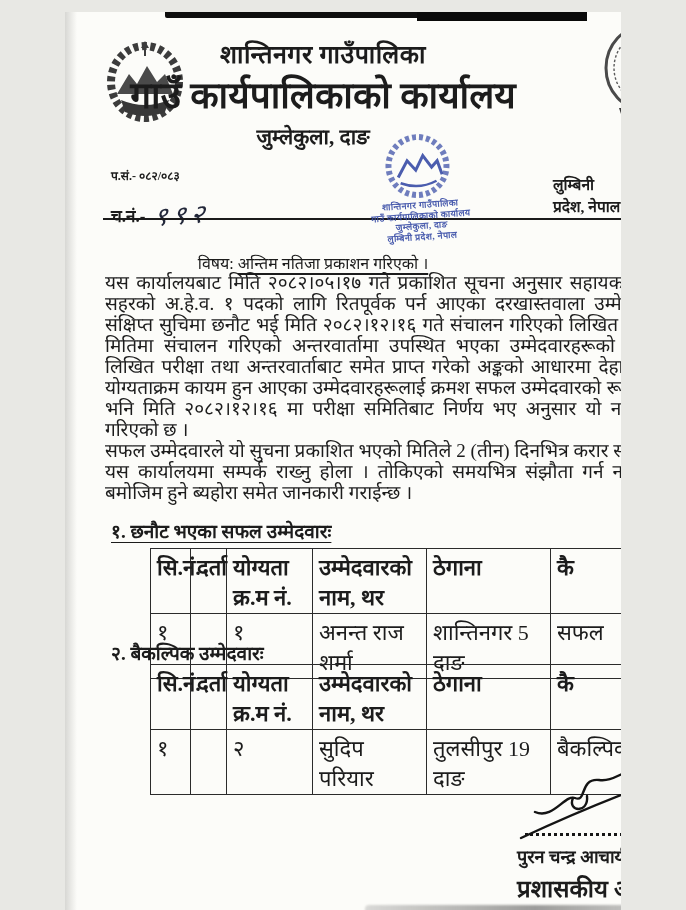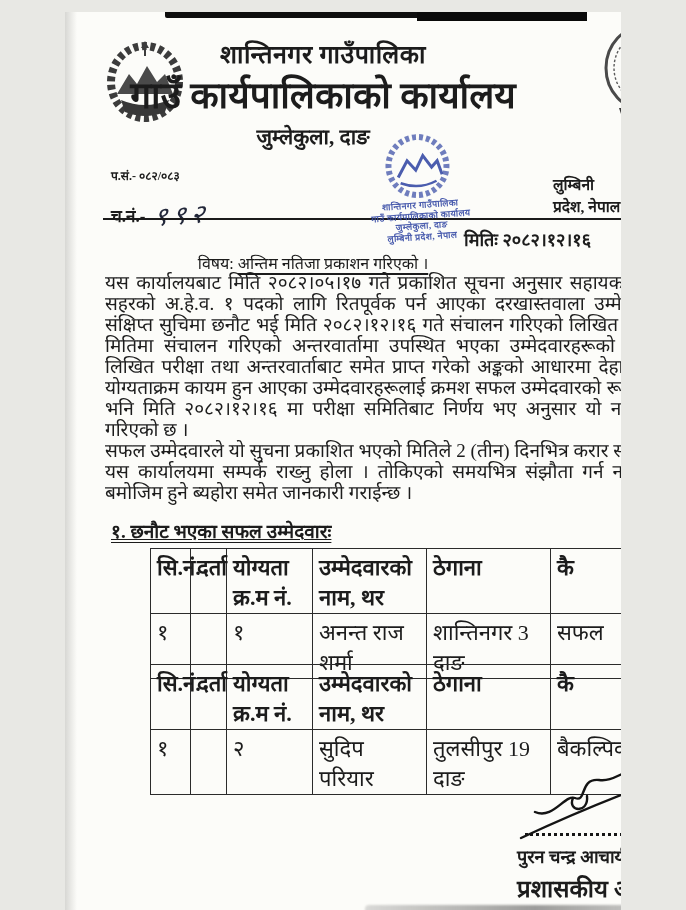--- a/index.html
+++ b/index.html
@@ -39,21 +39,21 @@
   .divider{position:absolute;left:38px;top:206px;width:614px;height:2.4px;background:#1b1b1b;z-index:1;}
 
   .date-line{position:absolute;right:30px;top:215px;font-size:18px;font-weight:700;}
   .subject-line{position:absolute;left:0;right:60px;top:240px;text-align:center;font-size:16px;font-weight:400;}
   .subject-text{text-decoration:underline;text-underline-offset:4px;text-decoration-thickness:1.6px;}
 
   .bodytext{position:absolute;left:40px;top:260px;width:614px;font-size:19px;
     line-height:21px;text-align:justify;}
   .bodytext p{margin:0;}
 
-  .sec-title{position:absolute;left:46px;font-size:19px;font-weight:700;text-decoration:underline;}
+  .sec-title{position:absolute;left:46px;font-size:19px;font-weight:700;}
   .sec1{top:506px;}
   .sec2{top:628px;}
   .sec-underline{text-decoration:underline;text-underline-offset:4px;text-decoration-thickness:1.4px;}
 
   table.cand{position:absolute;left:85px;border-collapse:collapse;table-layout:fixed;
     width:500px;font-size:22px;}
   .tbl1{top:536px;}
   .tbl2{top:652px;}
   table.cand th,table.cand td{border:1.7px solid #2b2b2b;padding:2px 6px;
     text-align:left;vertical-align:top;font-weight:700;}
@@ -122,24 +122,20 @@
       <path d="M20,48 Q38,56 56,48" fill="none" stroke="currentColor" stroke-width="2.5"></path>
     </svg>
     <div class="stamp-line">शान्तिनगर गाउँपालिका</div>
     <div class="stamp-line">गाउँ कार्यपालिकाको कार्यालय</div>
     <div class="stamp-line">जुम्लेकुला, दाङ</div>
     <div class="stamp-line">लुम्बिनी प्रदेश, नेपाल</div>
   </div>
 
   <div class="divider"></div>
 
-  <div class="date-line">
-    <span>मितिः</span>
-    <span>२०८२।१२।१६</span>
-  </div>
 
   <div class="subject-line">
     <span>विषय:</span>
     <span class="subject-text">अन्तिम नतिजा प्रकाशन गरिएको ।</span>
   </div>
 
   <div class="bodytext">
     <p>यस कार्यालयबाट मिति २०८२।०५।१७ गते प्रकाशित सूचना अनुसार सहायकस्तर चौथो तह सहरको अ.हे.व. १ पदको लागि रितपूर्वक पर्न आएका दरखास्तवाला उम्मेदवारहरू मध्ये संक्षिप्त सुचिमा छनौट भई मिति २०८२।१२।१६ गते संचालन गरिएको लिखित परीक्षा र सोही मितिमा संचालन गरिएको अन्तरवार्तामा उपस्थित भएका उम्मेदवारहरूको संक्षिप्त सुचि, लिखित परीक्षा तथा अन्तरवार्ताबाट समेत प्राप्त गरेको अङ्कको आधारमा देहाय बमोजिमको योग्यताक्रम कायम हुन आएका उम्मेदवारहरूलाई क्रमश सफल उम्मेदवारको रूपमा छनौट गर्ने भनि मिति २०८२।१२।१६ मा परीक्षा समितिबाट निर्णय भए अनुसार यो नतिजा प्रकाशन गरिएको छ ।</p>
     <p>सफल उम्मेदवारले यो सुचना प्रकाशित भएको मितिले 2 (तीन) दिनभित्र करार संझौताको लागि यस कार्यालयमा सम्पर्क राख्नु होला । तोकिएको समयभित्र संझौता गर्न नआएमा कानून बमोजिम हुने ब्यहोरा समेत जानकारी गराईन्छ ।</p>
   </div>
@@ -164,26 +160,27 @@
       <th>योग्यता क्र.म नं.</th>
       <th>उम्मेदवारको नाम, थर</th>
       <th>ठेगाना</th>
       <th>कै</th>
     </tr>
     <tr class="row">
       <td>१</td>
       <td></td>
       <td>१</td>
       <td>अनन्त राज शर्मा</td>
-      <td>शान्तिनगर 3 दाङ</td>
+      <td>शान्तिनगर 5 दाङ</td>
       <td>सफल</td>
     </tr>
   </tbody>
     </table>
 
+  <div class="sec-title sec2">२. बैकल्पिक उम्मेदवारः</div>
 
   <table class="cand tbl2">
     <colgroup>
         <col style="width:40px">
         <col style="width:36px">
         <col style="width:86px">
         <col style="width:114px">
         <col style="width:124px">
         <col style="width:100px">
       </colgroup>

